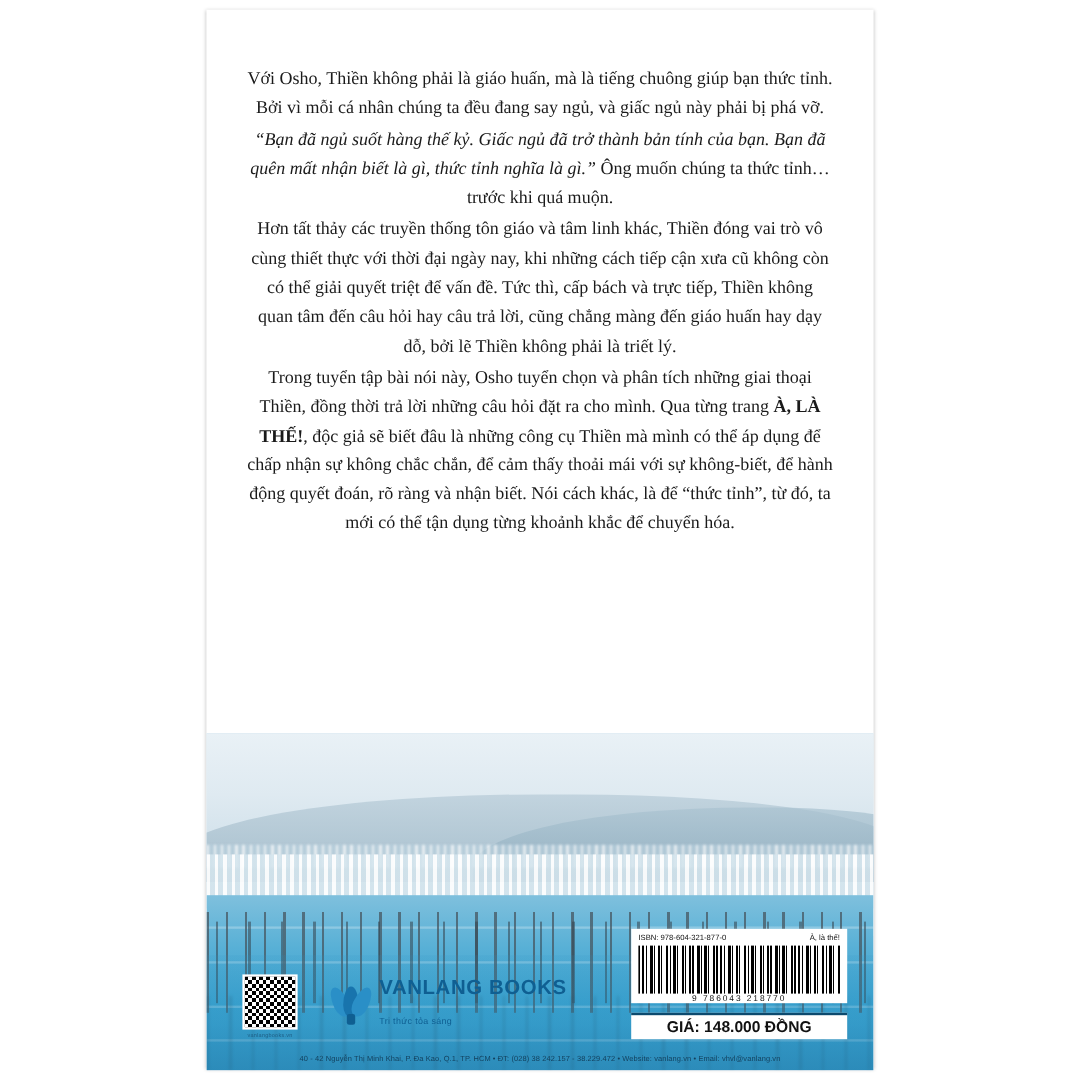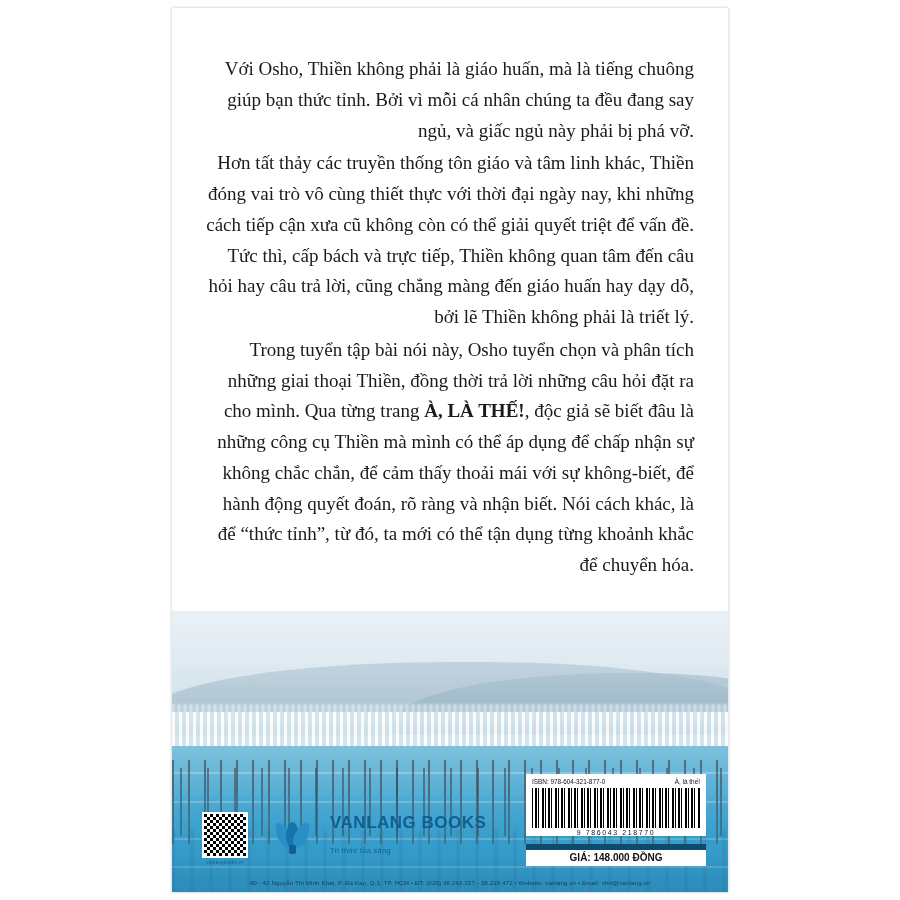--- a/index.html
+++ b/index.html
@@ -33,23 +33,23 @@
     overflow: hidden;
   }
 
   
   #blurb {
     position: absolute;
     left: 34px;
     top: 46px;
     width: 488px;
     color: #1a1a1a;
-    font-size: 19px;
+    font-size: 15px;
     line-height: 1.62;
-    text-align: right;
+    text-align: center;
   }
   #blurb p {
     margin: 0 0 2px 0;
   }
   .italic {
     font-style: italic;
   }
   .bold {
     font-weight: bold;
   }
@@ -194,21 +194,21 @@
     letter-spacing: 0.2px;
   }
 
   
   #publisher {
     position: absolute;
     left: 104px;
     top: 18px;
     display: flex;
     align-items: center;
-    gap: 20px;
+    gap: 6px;
   }
   .vl-mark {
     width: 34px;
     height: 40px;
     position: relative;
   }
   .vl-mark .petal {
     position: absolute;
     width: 13px; height: 26px;
     background: #1f7fb8;
@@ -291,39 +291,42 @@
     letter-spacing: 1.6px;
     text-align: center;
     margin-top: 1px;
   }
   #price-bar {
     position: absolute;
     right: 22px;
     top: 48px;
     width: 180px;
     background: #ffffff;
-    border-top: 6px solid #0c4a6e;
+    border-top: 2px solid #0c4a6e;
     text-align: center;
     font-family: "Liberation Sans", sans-serif;
     font-weight: bold;
-    font-size: 10px;
+    font-size: 13px;
     color: #111;
     padding: 2px 0 3px 0;
     box-sizing: border-box;
   }
 </style>
 </head>
 <body>
 
 <div id="page">
 
   <div id="cover">
 
     <div id="blurb">
       <p>Với Osho, Thiền không phải là giáo huấn, mà là tiếng chuông giúp bạn thức tỉnh. Bởi vì mỗi cá nhân chúng ta đều đang say ngủ, và giấc ngủ này phải bị phá vỡ.</p>
+      <p>
+        <span class="italic">“Bạn đã ngủ suốt hàng thế kỷ. Giấc ngủ đã trở thành bản tính của bạn. Bạn đã quên mất nhận biết là gì, thức tỉnh nghĩa là gì.”</span><span> Ông muốn chúng ta thức tỉnh… trước khi quá muộn.</span>
+      </p>
       <p>Hơn tất thảy các truyền thống tôn giáo và tâm linh khác, Thiền đóng vai trò vô cùng thiết thực với thời đại ngày nay, khi những cách tiếp cận xưa cũ không còn có thể giải quyết triệt để vấn đề. Tức thì, cấp bách và trực tiếp, Thiền không quan tâm đến câu hỏi hay câu trả lời, cũng chẳng màng đến giáo huấn hay dạy dỗ, bởi lẽ Thiền không phải là triết lý.</p>
       <p>
         <span>Trong tuyển tập bài nói này, Osho tuyển chọn và phân tích những giai thoại Thiền, đồng thời trả lời những câu hỏi đặt ra cho mình. Qua từng trang </span><span class="bold">À, LÀ THẾ!</span><span>, độc giả sẽ biết đâu là những công cụ Thiền mà mình có thể áp dụng để chấp nhận sự không chắc chắn, để cảm thấy thoải mái với sự không-biết, để hành động quyết đoán, rõ ràng và nhận biết. Nói cách khác, là để “thức tỉnh”, từ đó, ta mới có thể tận dụng từng khoảnh khắc để chuyển hóa.</span>
       </p>
     </div>
 
     <div id="photo">
       <div class="sky"></div>
       <div class="hill"></div>
       <div class="hill2"></div>

